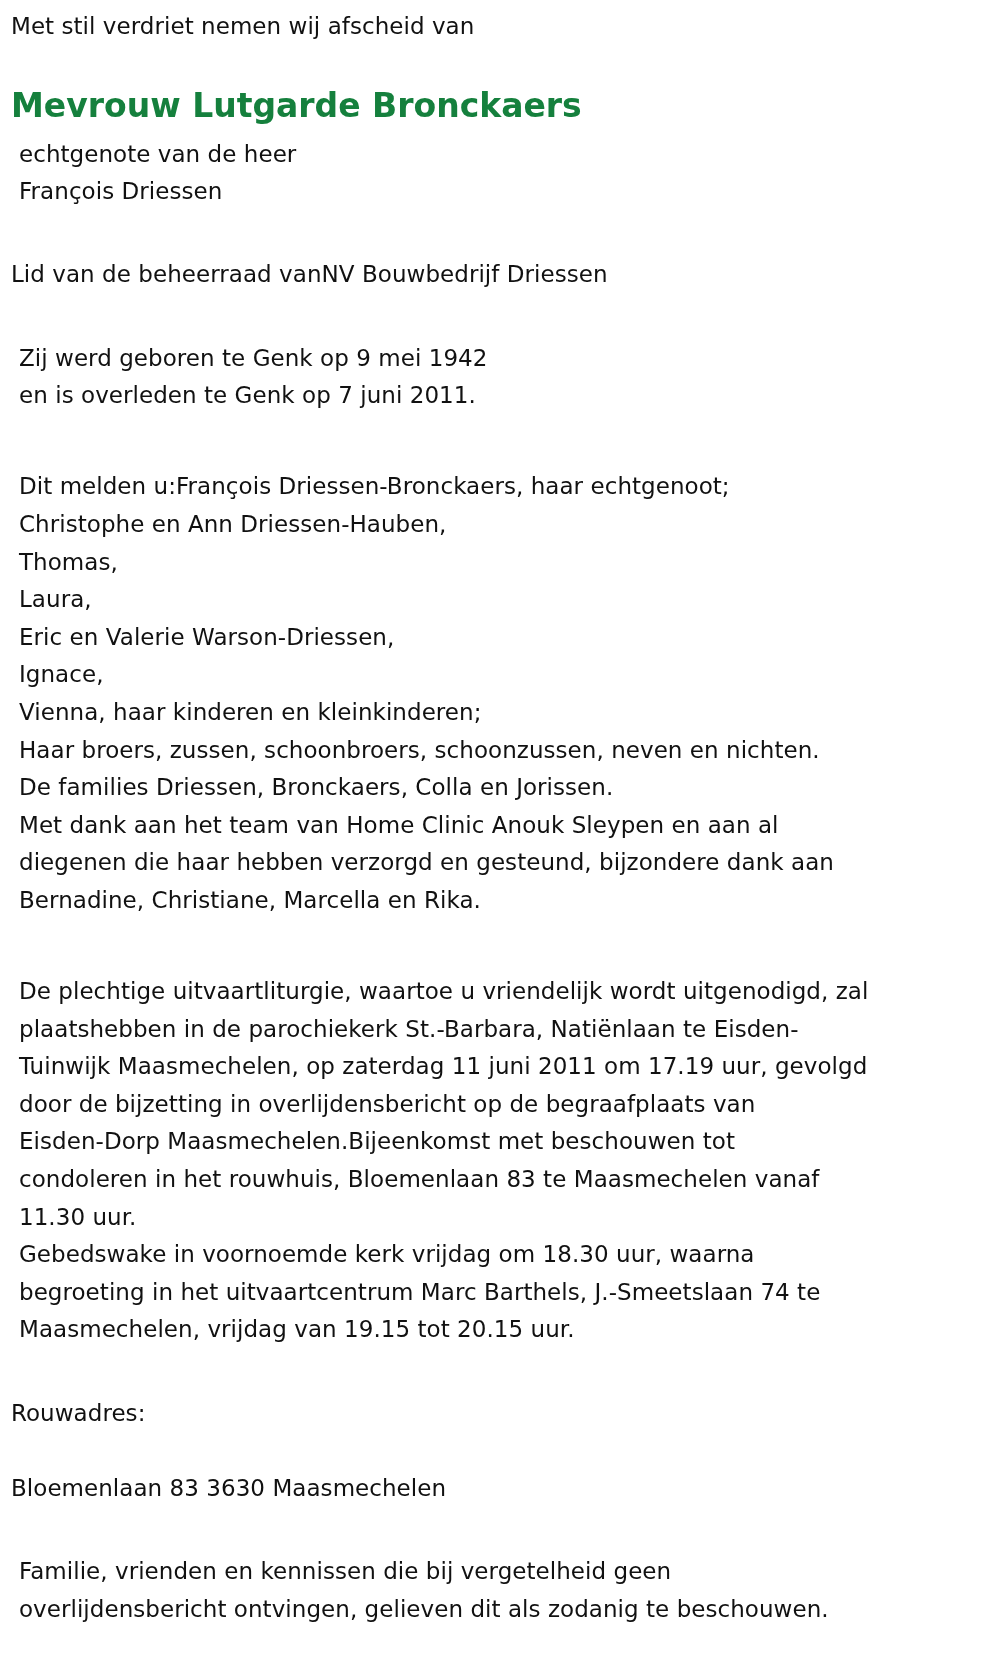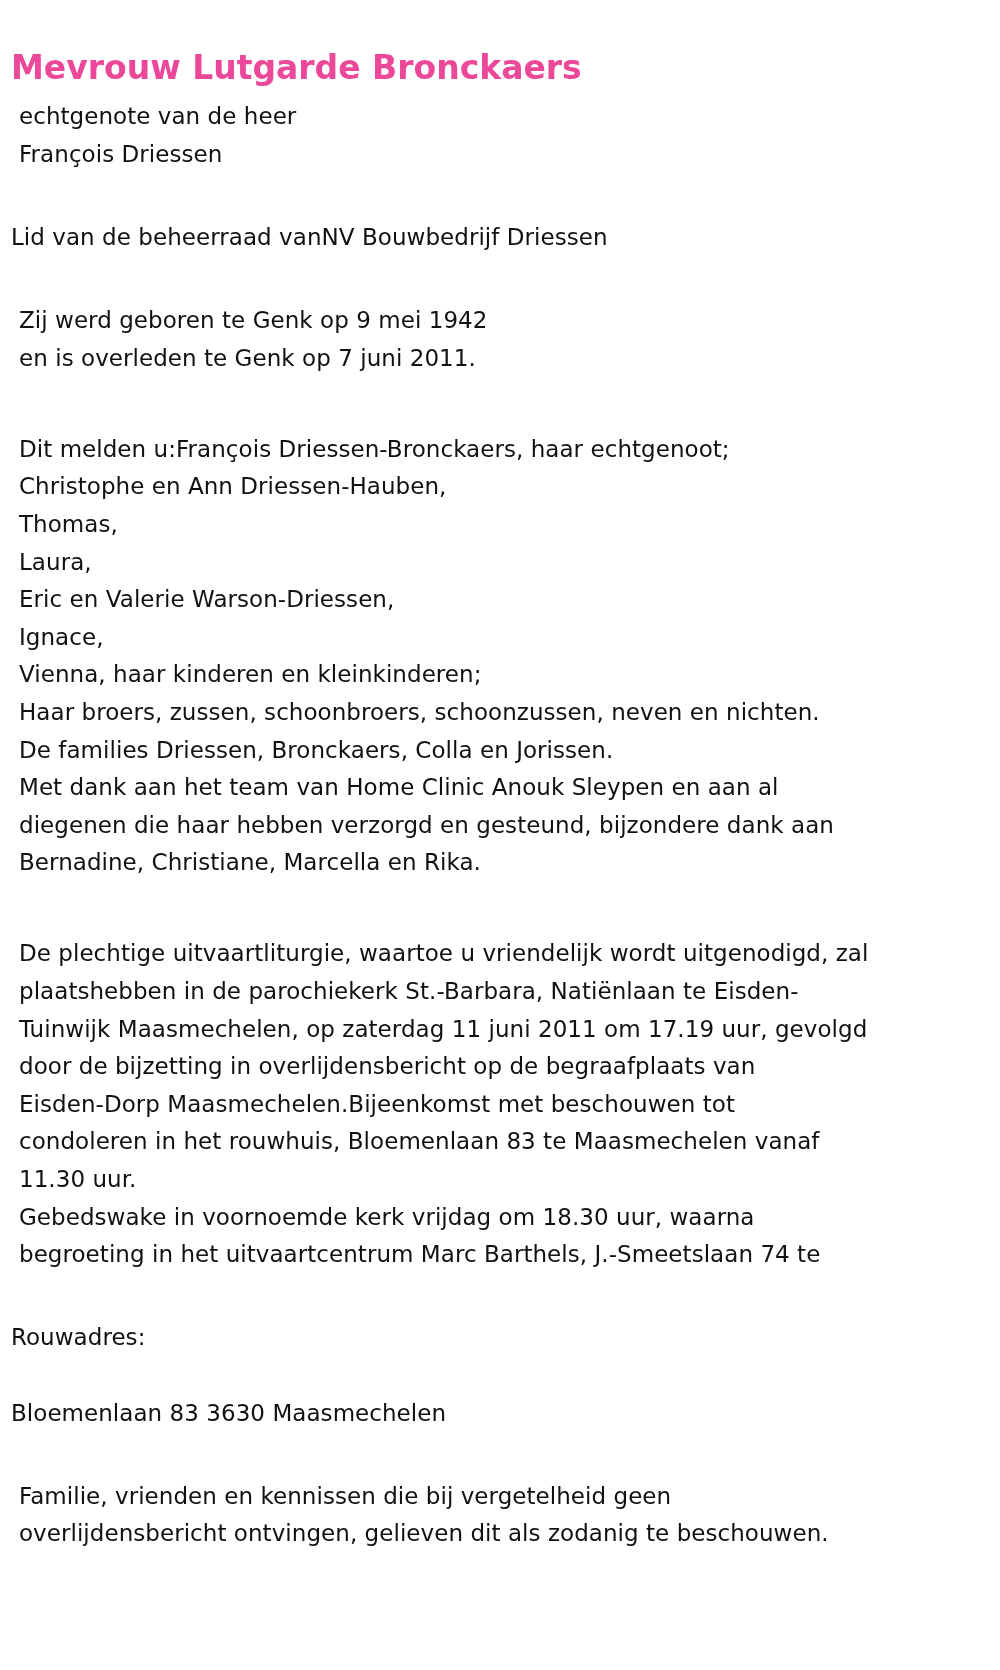--- a/index.html
+++ b/index.html
@@ -31,29 +31,30 @@
       height: 37.6px;
     }
     .title {
       font-size: 33px;
       font-weight: bold;
       line-height: 44px;
       height: 44px;
       margin-top: 38px;
       margin-bottom: 0px;
       white-space: nowrap;
-      color: #ec4899;
+      color: #15803d;
     }
     .block { margin: 8px; padding: 0; }
   </style>
 </head>
 <body>
 
 <div class="page">
 
+  <div class="line">Met stil verdriet nemen wij afscheid van</div>
 
   <div class="title">Mevrouw Lutgarde Bronckaers</div>
 
   <div class="block">
     <div class="line">echtgenote van de heer</div>
     <div class="line">François Driessen</div>
   </div>
 
   <div class="blank"></div>
 
@@ -88,20 +89,21 @@
   <div class="block">
     <div class="line">De plechtige uitvaartliturgie, waartoe u vriendelijk wordt uitgenodigd, zal</div>
     <div class="line">plaatshebben in de parochiekerk St.-Barbara, Natiënlaan te Eisden-</div>
     <div class="line">Tuinwijk Maasmechelen, op zaterdag 11 juni 2011 om 17.19 uur, gevolgd</div>
     <div class="line">door de bijzetting in overlijdensbericht op de begraafplaats van</div>
     <div class="line">Eisden-Dorp Maasmechelen.Bijeenkomst met beschouwen tot</div>
     <div class="line">condoleren in het rouwhuis, Bloemenlaan 83 te Maasmechelen vanaf</div>
     <div class="line">11.30 uur.</div>
     <div class="line">Gebedswake in voornoemde kerk vrijdag om 18.30 uur, waarna</div>
     <div class="line">begroeting in het uitvaartcentrum Marc Barthels, J.-Smeetslaan 74 te</div>
+    <div class="line">Maasmechelen, vrijdag van 19.15 tot 20.15 uur.</div>
   </div>
 
   <div class="blank"></div>
 
   <div class="line">Rouwadres:</div>
 
   <div class="blank"></div>
 
   <div class="line">Bloemenlaan 83 3630 Maasmechelen</div>
 

